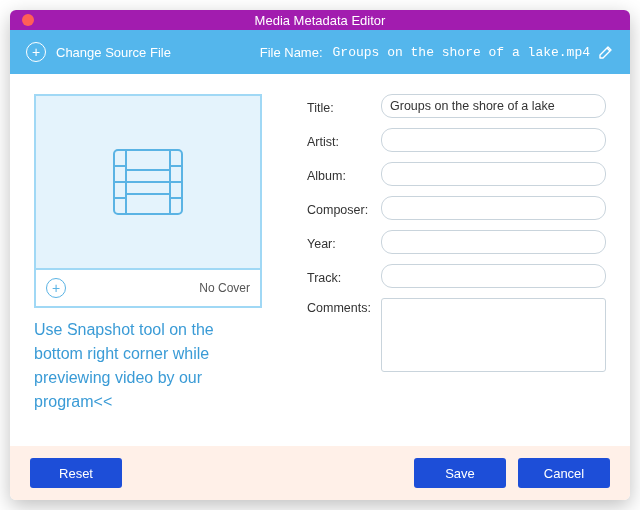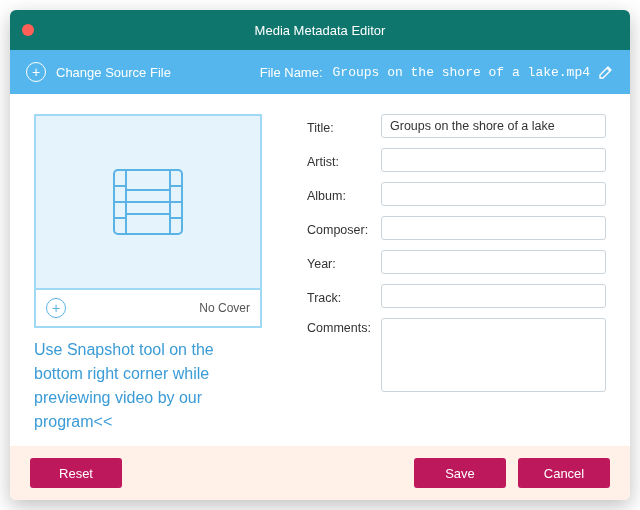--- a/index.html
+++ b/index.html
@@ -3,21 +3,21 @@
 <meta charset="utf-8">
 <style>
   * { box-sizing: border-box; margin: 0; padding: 0; }
   html, body { width: 640px; height: 510px; font-family: -apple-system, "Helvetica Neue", Arial, sans-serif; font-size: 13px; color: #333; }
   .window {
     width: 620px; height: 490px; margin: 10px auto; background: #fff;
     border-radius: 6px; box-shadow: 0 6px 20px rgba(0,0,0,0.25);
     overflow: hidden; display: flex; flex-direction: column;
   }
   .titlebar {
-    height: 40px; background: #0f766e; display: flex; align-items: center;
+    height: 20px; background: #a21caf; display: flex; align-items: center;
     color: #fff; padding: 0 12px; position: relative;
   }
   .traffic-close {
     width: 12px; height: 12px; border-radius: 50%; background: #ff5f57;
   }
   .titlebar-title { position: absolute; left: 0; right: 0; text-align: center; font-size: 13px; font-weight: 500; pointer-events: none; }
   .subheader {
     height: 44px; background: #54b6ec; display: flex; align-items: center;
     color: #fff; padding: 0 16px; font-size: 13px;
   }
@@ -49,21 +49,21 @@
     display: inline-flex; align-items: center; justify-content: center;
     color: #5ab3e4; font-size: 14px; cursor: pointer;
   }
   .no-cover { margin-left: auto; color: #555; font-size: 12px; }
   .hint { color: #3a9bd6; font-size: 16px; line-height: 1.5; margin-top: 10px; max-width: 228px; }
   .right-col { flex: 1; }
   .form-row { display: flex; align-items: center; margin-bottom: 10px; margin-left: 23px; }
   .form-row.top { align-items: flex-start; }
   .form-label { width: 74px; font-size: 12.5px; color: #333; padding-top: 3px; }
   .form-input {
-    flex: 1; height: 24px; border: 1px solid #c9d4dc; border-radius: 3px;
+    flex: 1; height: 24px; border: 1px solid #c9d4dc; border-radius: 11px;
     padding: 0 8px; font-size: 12.5px; color: #333; outline: none;
   }
   .form-select-wrap { flex: 1; position: relative; }
   .form-select {
     width: 100%; height: 24px; border: 1px solid #c9d4dc; border-radius: 3px;
     padding: 0 8px; font-size: 12.5px; color: #3a9bd6; display: flex; align-items: center; cursor: pointer;
   }
   .select-caret {
     position: absolute; right: 8px; top: 50%; transform: translateY(-50%);
     width: 0; height: 0; border-left: 5px solid transparent; border-right: 5px solid transparent;
@@ -72,21 +72,21 @@
   .form-textarea {
     flex: 1; height: 74px; border: 1px solid #c9d4dc; border-radius: 3px;
     padding: 6px 8px; font-size: 12.5px; color: #333; outline: none; resize: none; font-family: inherit;
   }
   .footer {
     height: 54px; background: #fff0e8; display: flex; align-items: center;
     padding: 0 20px; gap: 12px;
   }
   .btn {
     height: 30px; min-width: 92px; padding: 0 18px; border: none; border-radius: 3px;
-    background: #be185d; color: #fff; font-size: 13px; cursor: pointer;
+    background: #1d4ed8; color: #fff; font-size: 13px; cursor: pointer;
   }
 </style>
 </head>
 <body>
 
 <div class="window">
 
   <div class="titlebar">
     <div class="traffic-close"></div>
     <div class="titlebar-title">Media Metadata Editor</div>

